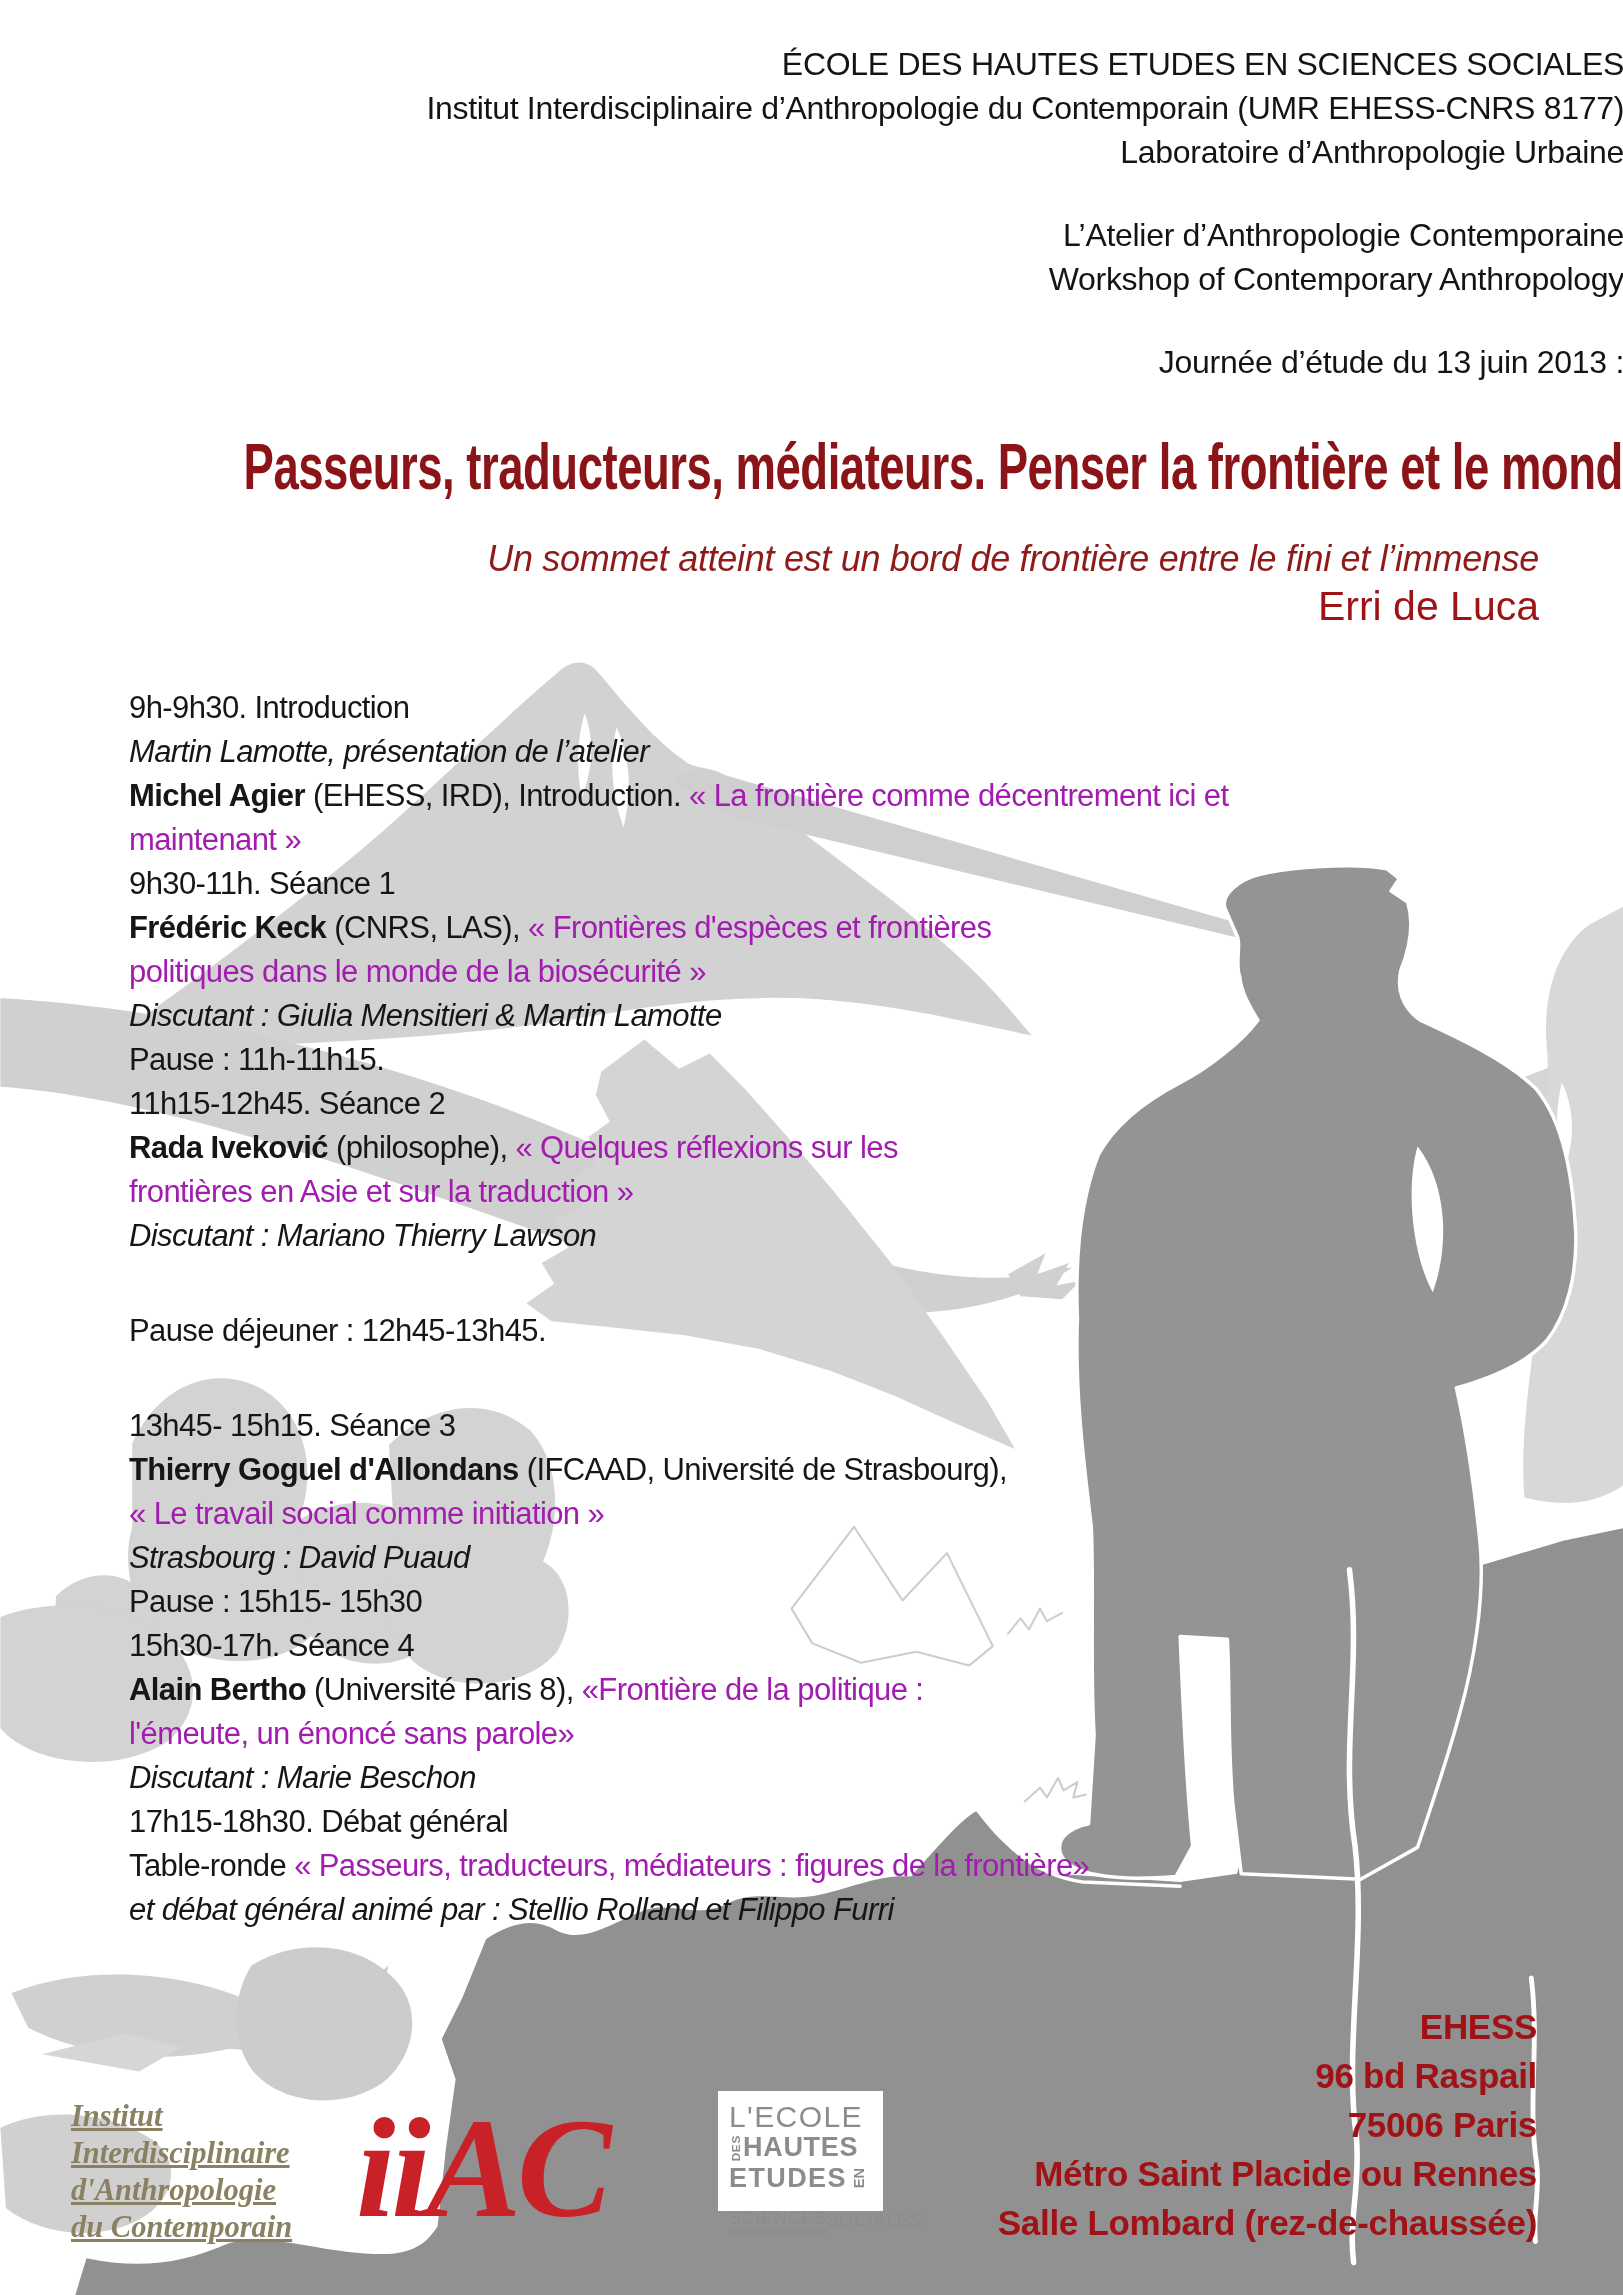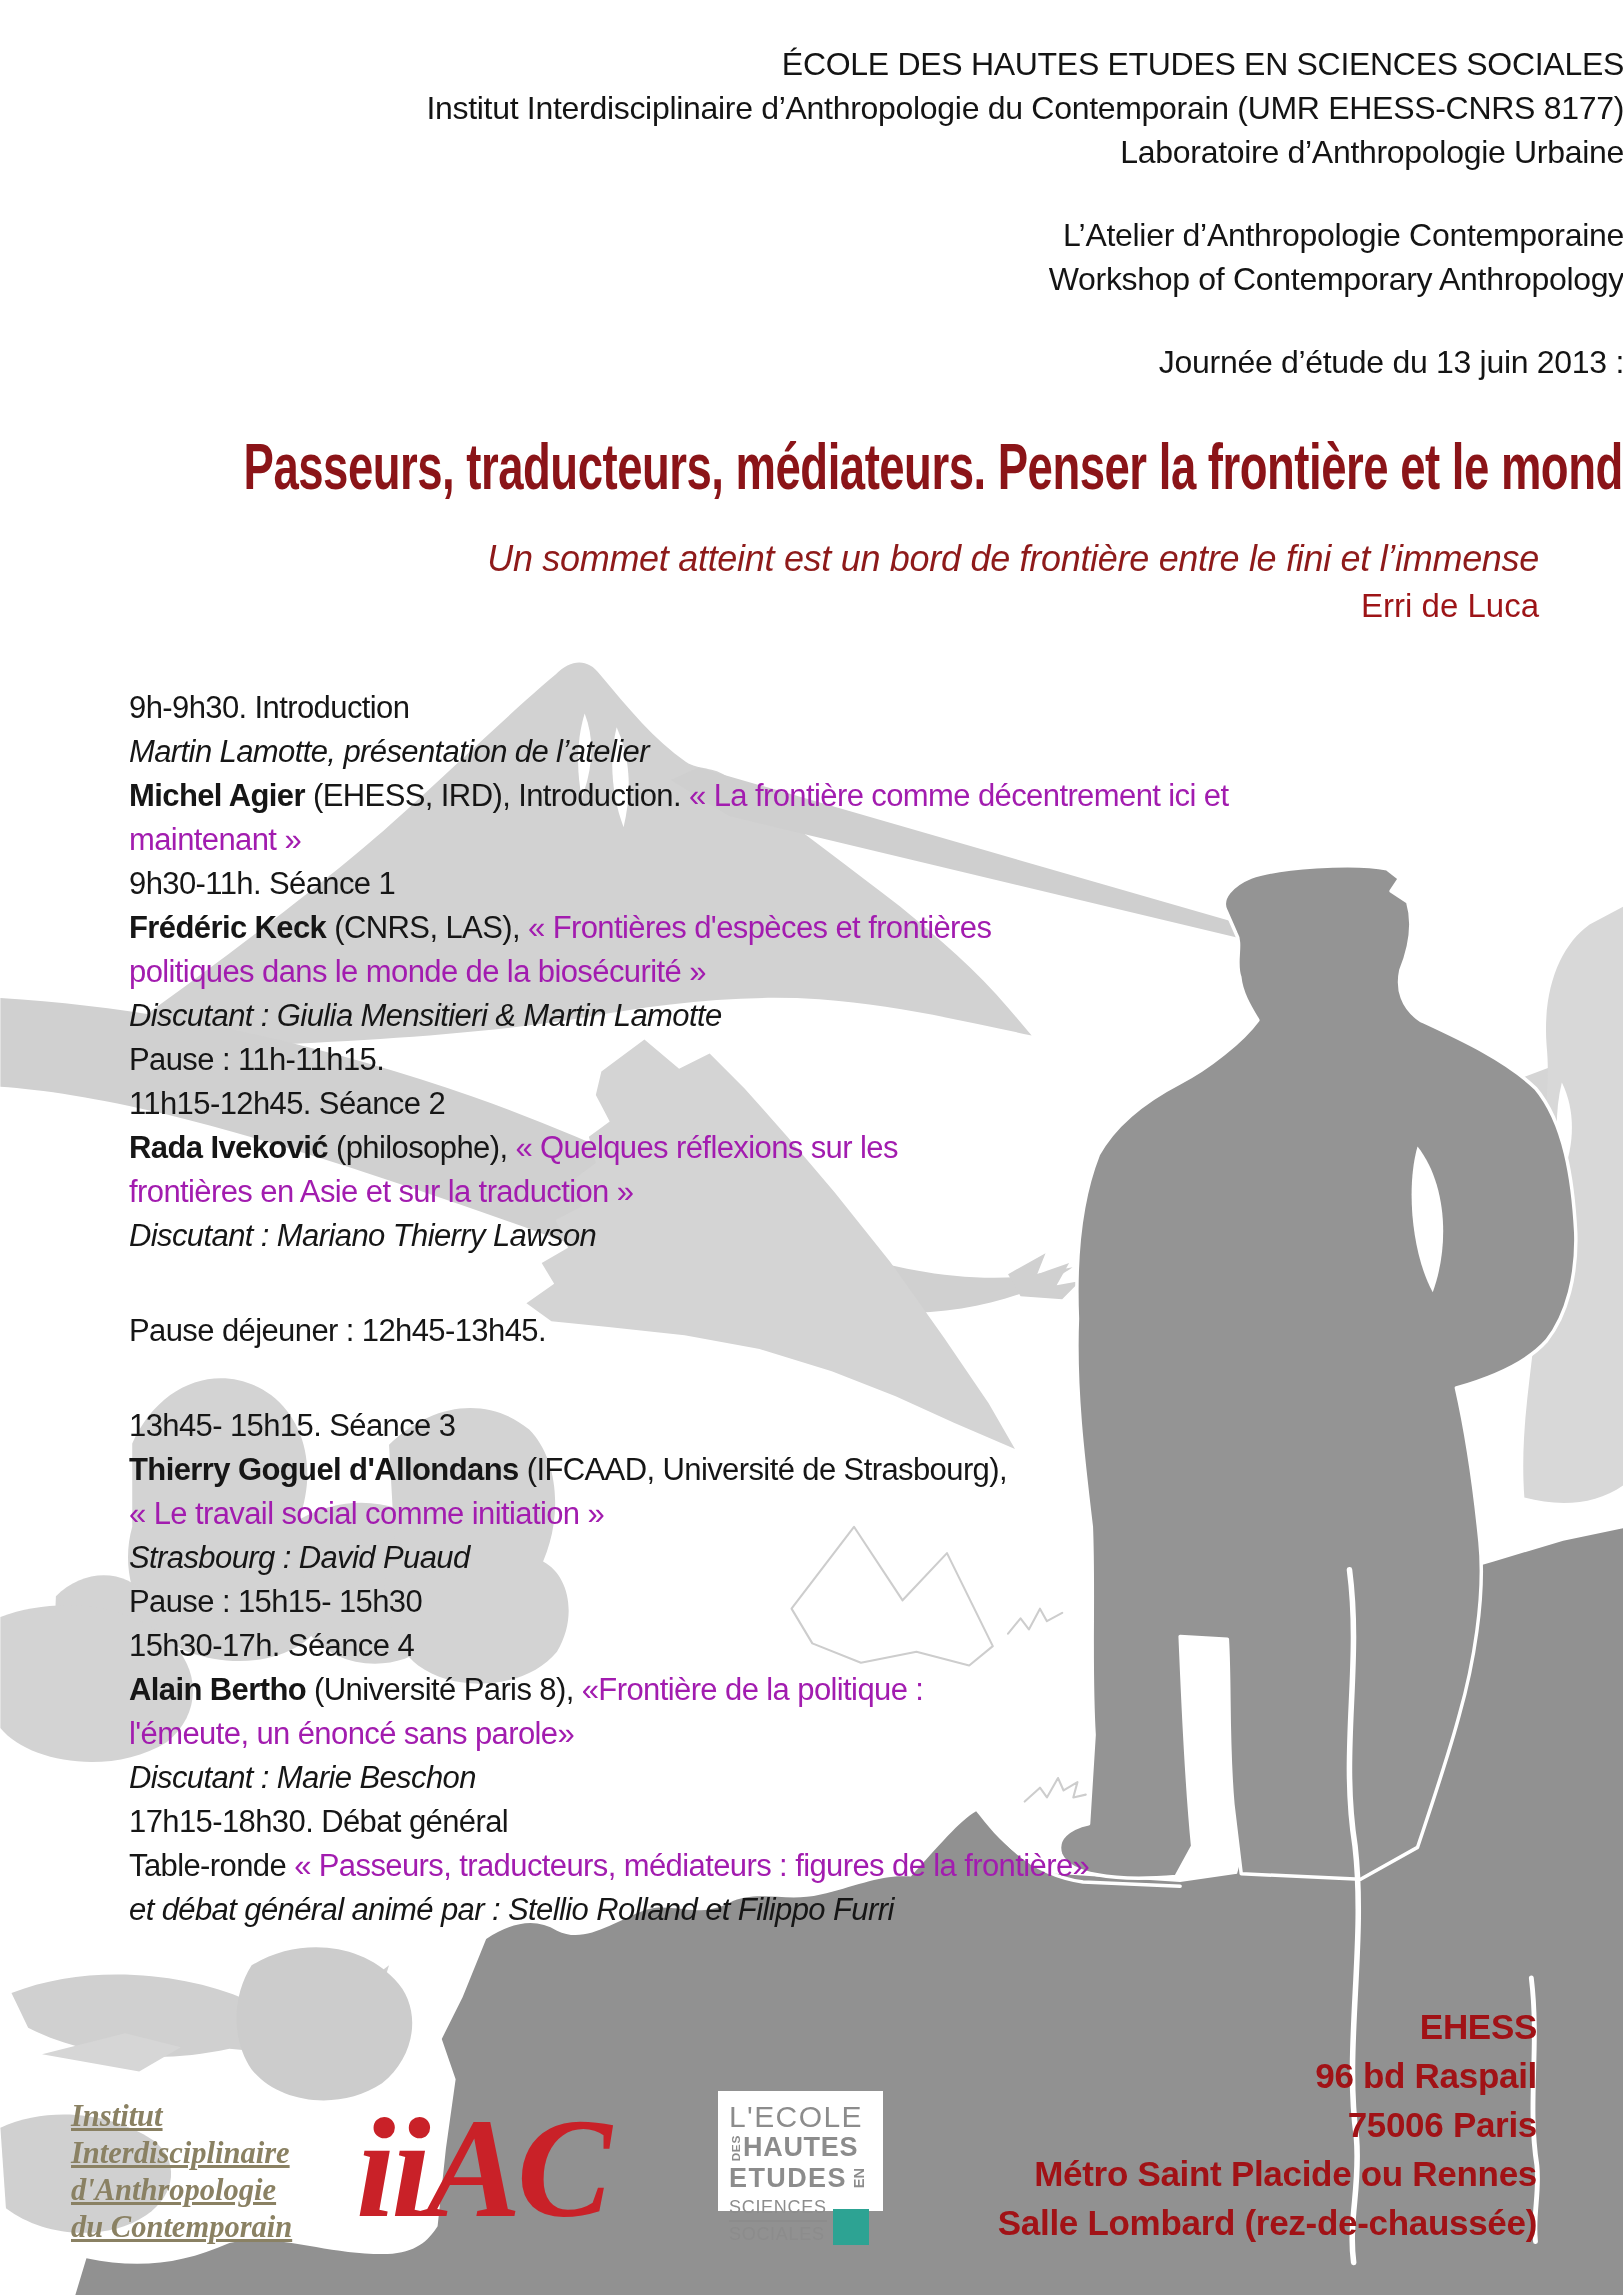--- a/index.html
+++ b/index.html
@@ -32,21 +32,21 @@
     letter-spacing:-0.7px;
     transform:scaleX(0.70);transform-origin:50% 50%;
   }
 
   
   .epigraph{position:absolute;right:85px;top:533px;text-align:right;}
   .epigraph-quote{
     font-size:36px;font-style:italic;color:#8e1a1a;
     line-height:51px;letter-spacing:-0.3px;white-space:nowrap;
   }
-  .epigraph-author{font-size:33px;color:#9d1417;line-height:44px;}
+  .epigraph-author{font-size:41px;color:#9d1417;line-height:44px;}
 
   
   .program{position:absolute;left:90px;top:686px;width:1263px;}
   .program-line{
     height:44px;line-height:44px;
     font-size:31px;color:#161616;letter-spacing:-0.6px;
     white-space:nowrap;
     margin-left:39px;
   }
   .program-gap{height:51px;}
@@ -77,21 +77,21 @@
   .eh-row2{display:flex;align-items:flex-end;}
   .eh-row3{display:flex;align-items:center;}
   .eh-vert{
     writing-mode:vertical-rl;transform:rotate(180deg);
     font-size:11.8px;font-weight:700;letter-spacing:0.7px;line-height:14px;
   }
   .eh-hautes{font-size:27px;font-weight:700;line-height:29px;letter-spacing:0.7px;}
   .eh-etudes{font-size:27px;font-weight:700;line-height:32px;letter-spacing:1.4px;}
   .eh-en{writing-mode:vertical-rl;transform:rotate(180deg);font-size:14.6px;font-weight:700;margin-left:4.2px;}
   .eh-row4{display:flex;align-items:flex-end;margin-top:3.5px;}
-  .eh-sci-col{display:flex;flex-direction:column;}
+  .eh-sci-col{display:flex;flex-direction:row;}
   .eh-sciences{font-size:18px;letter-spacing:0.7px;border-bottom:2.1px solid #8c8c8c;padding-bottom:2.1px;}
   .eh-sociales{font-size:18px;letter-spacing:0.7px;margin-top:2.1px;}
   .eh-square{width:36px;height:36px;background:#2da393;margin-left:6.2px;}
 
   .address{position:absolute;right:87px;top:2002px;text-align:right;}
   .address-line{
     font-size:35px;font-weight:700;line-height:49px;
     color:#a11216;letter-spacing:-0.3px;white-space:nowrap;
   }
 </style>

